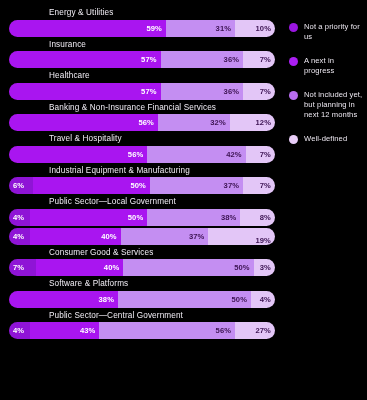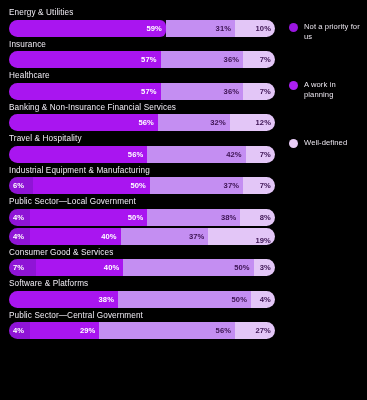--- a/index.html
+++ b/index.html
@@ -26,20 +26,21 @@
   .bar-row{
     margin-bottom:2px;
   }
   .cat-label{
     color:#f2eef6;
     font-size:8.2px;
     line-height:11px;
     letter-spacing:0.12px;
     white-space:nowrap;
     margin-bottom:1.5px;
+    margin-left:40px;
   }
   .bar-track{
     display:flex;
     height:17px;
     width:266px;
     border-radius:9px;
     overflow:hidden;
     background:#120a18;
   }
   .seg{
@@ -72,21 +73,20 @@
   .s2 .seg-val{color:#3c1352;}
   .s3 .seg-val{color:#3c1352;}
 
   
   .legend{
     flex:1;
     padding:22px 4px 0 6px;
     box-sizing:border-box;
     display:flex;
     flex-direction:column;
-    gap:24px;
   }
   .legend-item{
     display:flex;
     align-items:flex-start;
     margin-bottom:15px;
   }
   .legend-dot{
     width:9px;height:9px;
     border-radius:50%;
     flex:0 0 9px;
@@ -107,21 +107,21 @@
 </style>
 </head>
 <body>
 
 <div id="chart-root">
 
   <div class="plot-area">
       <div class="bar-row">
         <div class="cat-label">Energy &amp; Utilities</div>
         <div class="bar-track">
-          <div class="seg s1" style="width: 59%; border-radius: 6px;">
+          <div class="seg s1" style="width: 59%;">
             <span class="seg-val">59%</span>
           </div>
           <div class="seg s2" style="width: 26%;">
             <span class="seg-val">31%</span>
           </div>
           <div class="seg s3" style="width: 15%;">
             <span class="seg-val">10%</span>
           </div>
         </div>
       </div>
@@ -262,40 +262,44 @@
           </div>
         </div>
       </div>
       <div class="bar-row">
         <div class="cat-label">Public Sector—Central Government</div>
         <div class="bar-track">
           <div class="seg s0" style="width: 8%;">
             <span class="seg-val">4%</span>
           </div>
           <div class="seg s1" style="width: 26%;">
-            <span class="seg-val">29%</span>
+            <span class="seg-val">43%</span>
           </div>
           <div class="seg s2" style="width: 51%;">
             <span class="seg-val">56%</span>
           </div>
           <div class="seg s3" style="width: 15%;">
             <span class="seg-val">27%</span>
           </div>
         </div>
       </div>
     </div>
 
   <div class="legend">
       <div class="legend-item">
         <span class="legend-dot d0"></span>
         <span class="legend-text">Not a priority for us</span>
       </div>
       <div class="legend-item">
         <span class="legend-dot d1"></span>
-        <span class="legend-text">A work in planning</span>
+        <span class="legend-text">A next in progress</span>
+      </div>
+      <div class="legend-item">
+        <span class="legend-dot d2"></span>
+        <span class="legend-text">Not included yet, but planning in next 12 months</span>
       </div>
       <div class="legend-item">
         <span class="legend-dot d3"></span>
         <span class="legend-text">Well-defined</span>
       </div>
     </div>
 
 </div>
 
 </body></html>

